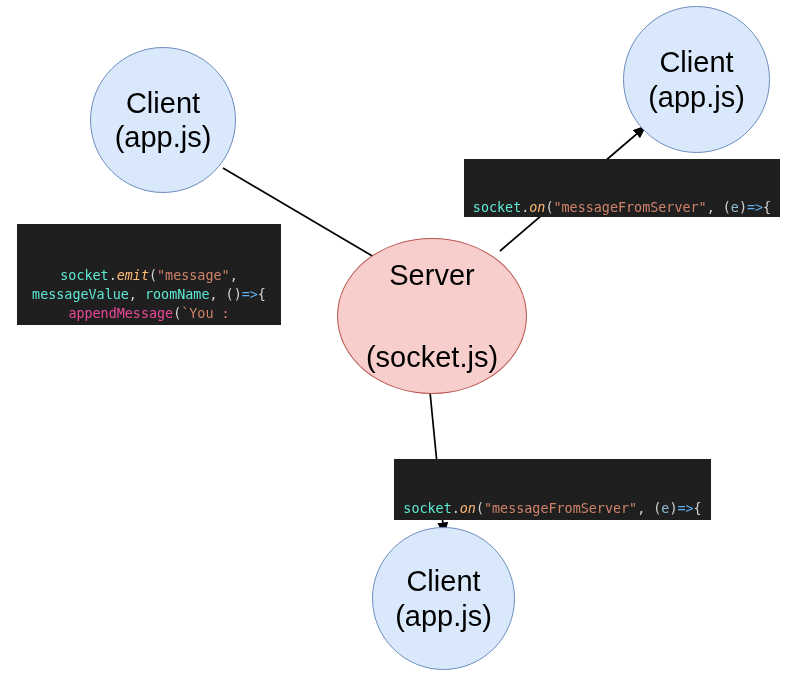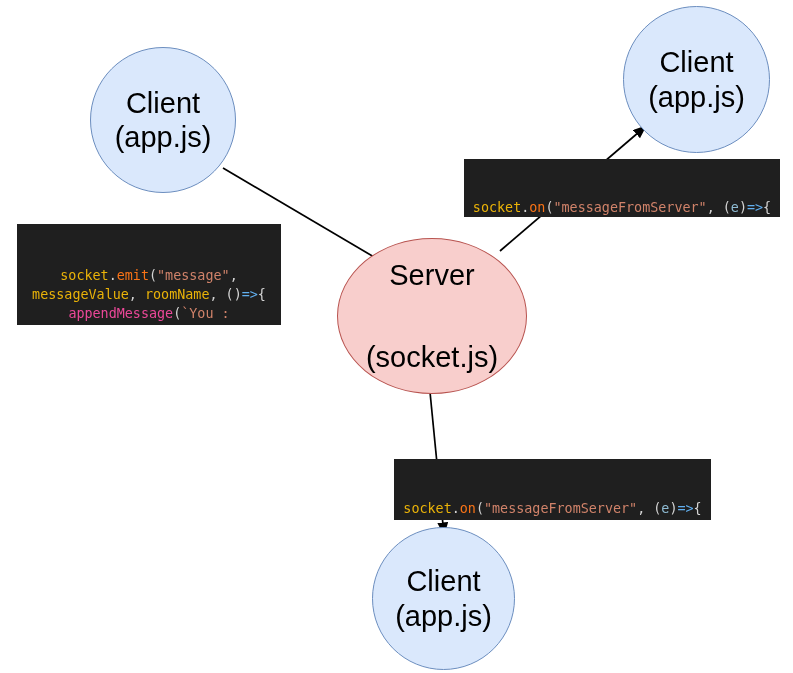--- a/index.html
+++ b/index.html
@@ -60,22 +60,22 @@
     font-family: "DejaVu Sans Mono", "Liberation Mono", monospace;
     white-space: pre;
     text-align: center;
     color: #d4d4d4;
     overflow: hidden;
   }
   .code-line {
     display: block;
     white-space: pre;
   }
-  .t-var   { color: #eab308; }
-  .t-fn    { color: #f97316; }
+  .t-var   { color: #5eead4; }
+  .t-fn    { color: #fdba74; font-style: italic; }
   .t-str   { color: #d1836a; }
   .t-punct { color: #d4d4d4; }
   .t-param { color: #8fbcd4; }
   .t-tpl   { color: #d1836a; margin-top: 28px; }
   .t-call  { color: #ec4899; }
   .t-arrow { color: #61afef; }
 </style>
 </head>
 <body>
 

